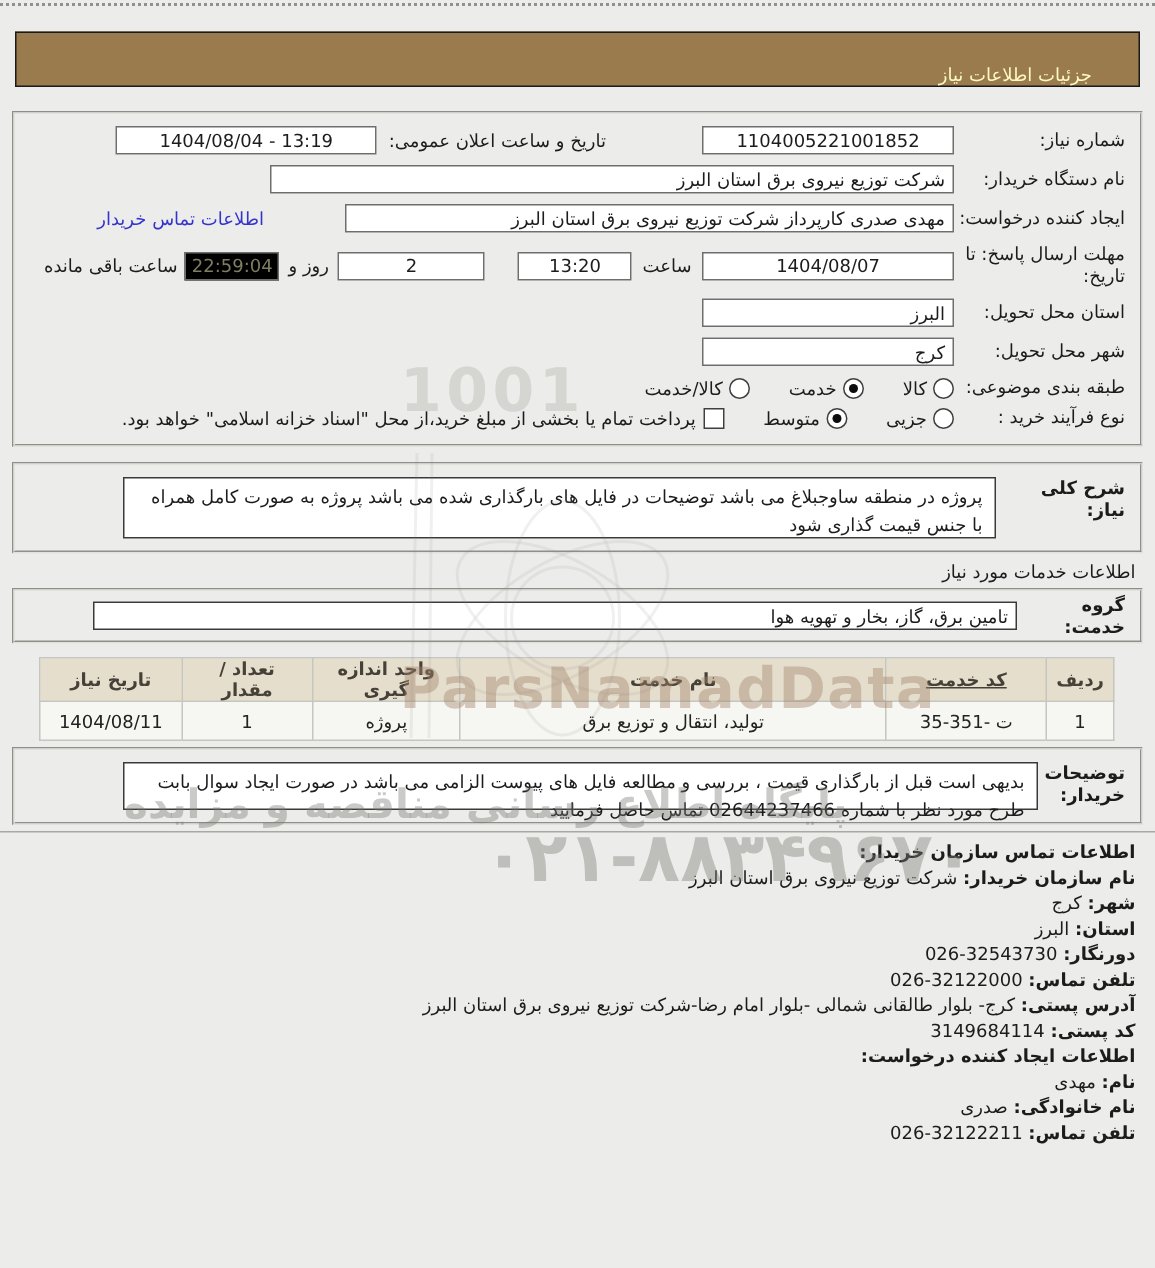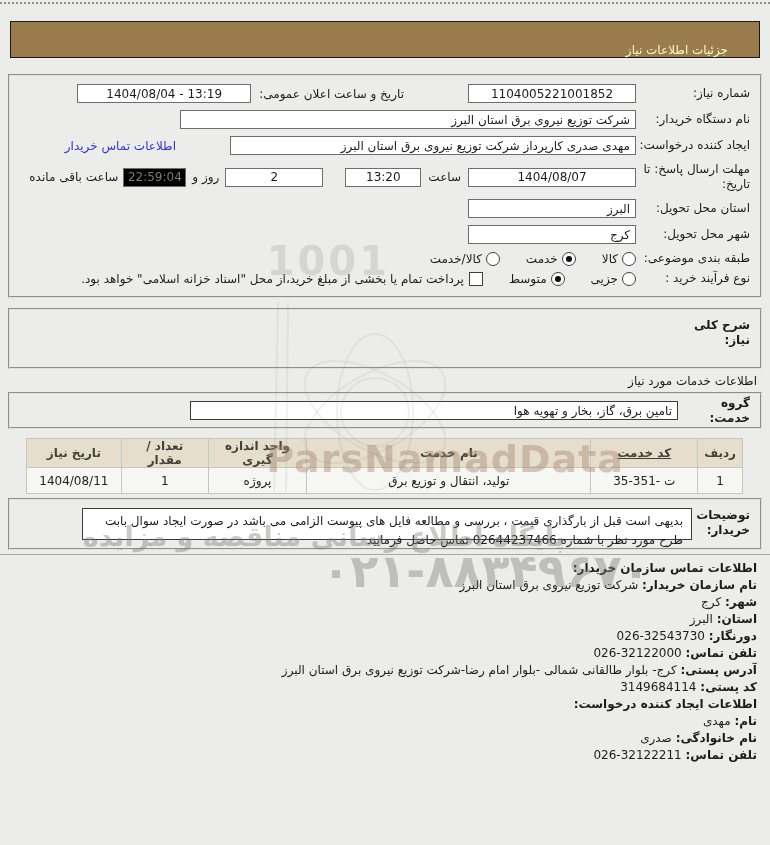--- a/index.html
+++ b/index.html
@@ -151,28 +151,29 @@
       <span>متوسط</span>
     </span>
     <span class="opt" style="margin-left:0;">
       <span class="checkbox"></span>
       <span>پرداخت تمام یا بخشی از مبلغ خرید،از محل "اسناد خزانه اسلامی" خواهد بود.</span>
     </span>
   </div>
 </div>
 
 <div class="panel" id="panel-desc">
-  <span class="lbl lbl-b" style="width:58px;flex:0 0 58px;">شرح کلی نیاز:</span>
+  <span class="lbl lbl-b" style="width:58px;flex:0 0 58px;padding-left:28px;">شرح کلی نیاز:</span>
+  <div class="txtbox">پروژه در منطقه ساوجبلاغ می باشد توضیحات در فایل های بارگذاری شده می باشد پروژه به صورت کامل همراه با جنس قیمت گذاری شود</div>
 </div>
 
 <div class="section-head" id="head-services">اطلاعات خدمات مورد نیاز</div>
 
 <div class="panel" id="panel-group">
   <span class="lbl lbl-b" style="width:72px;flex:0 0 72px;">گروه خدمت:</span>
-  <div class="inp" style="width:488px;border-color:#3a3a3a;">تامین برق، گاز، بخار و تهویه هوا</div>
+  <div class="inp" style="width:616px;border-color:#3a3a3a;">تامین برق، گاز، بخار و تهویه هوا</div>
 </div>
 
 <table class="svc">
   <thead>
     <tr>
       <th style="width:36px;">ردیف</th>
       <th style="width:108px;text-decoration:underline;">کد خدمت</th>
       <th style="width:290px;">نام خدمت</th>
       <th style="width:100px;">واحد اندازه گیری</th>
       <th style="width:88px;">تعداد / مقدار</th>

